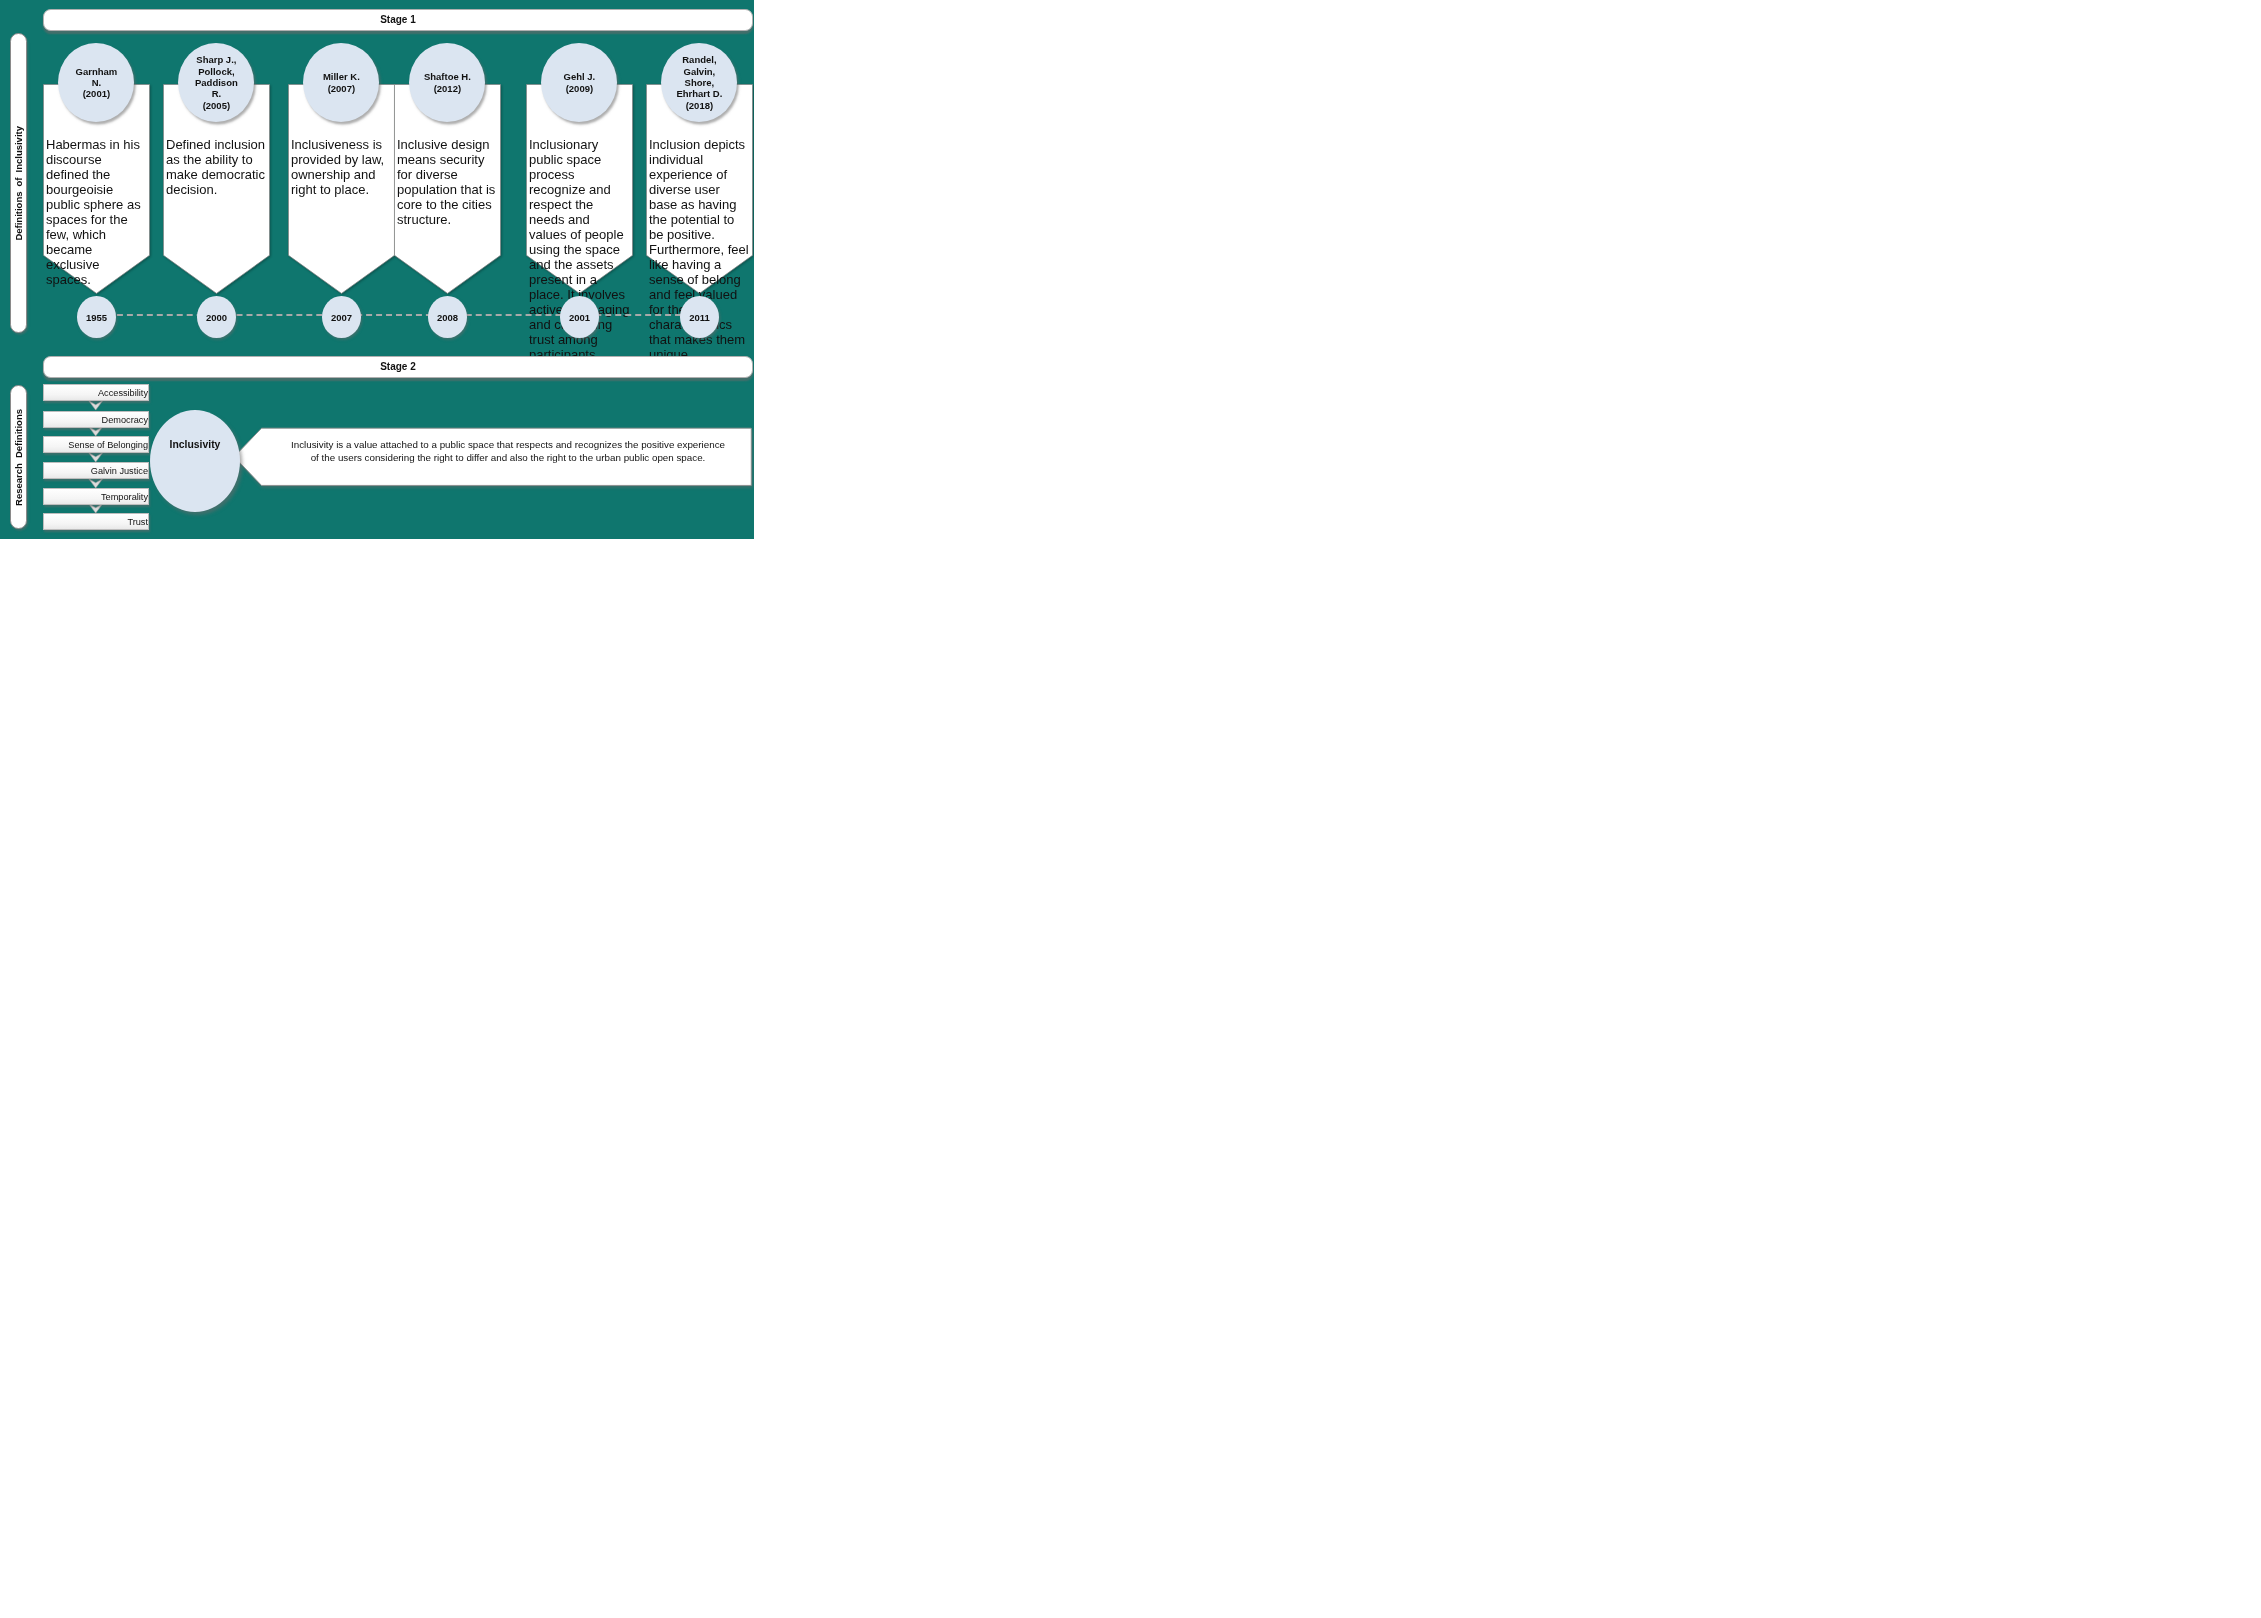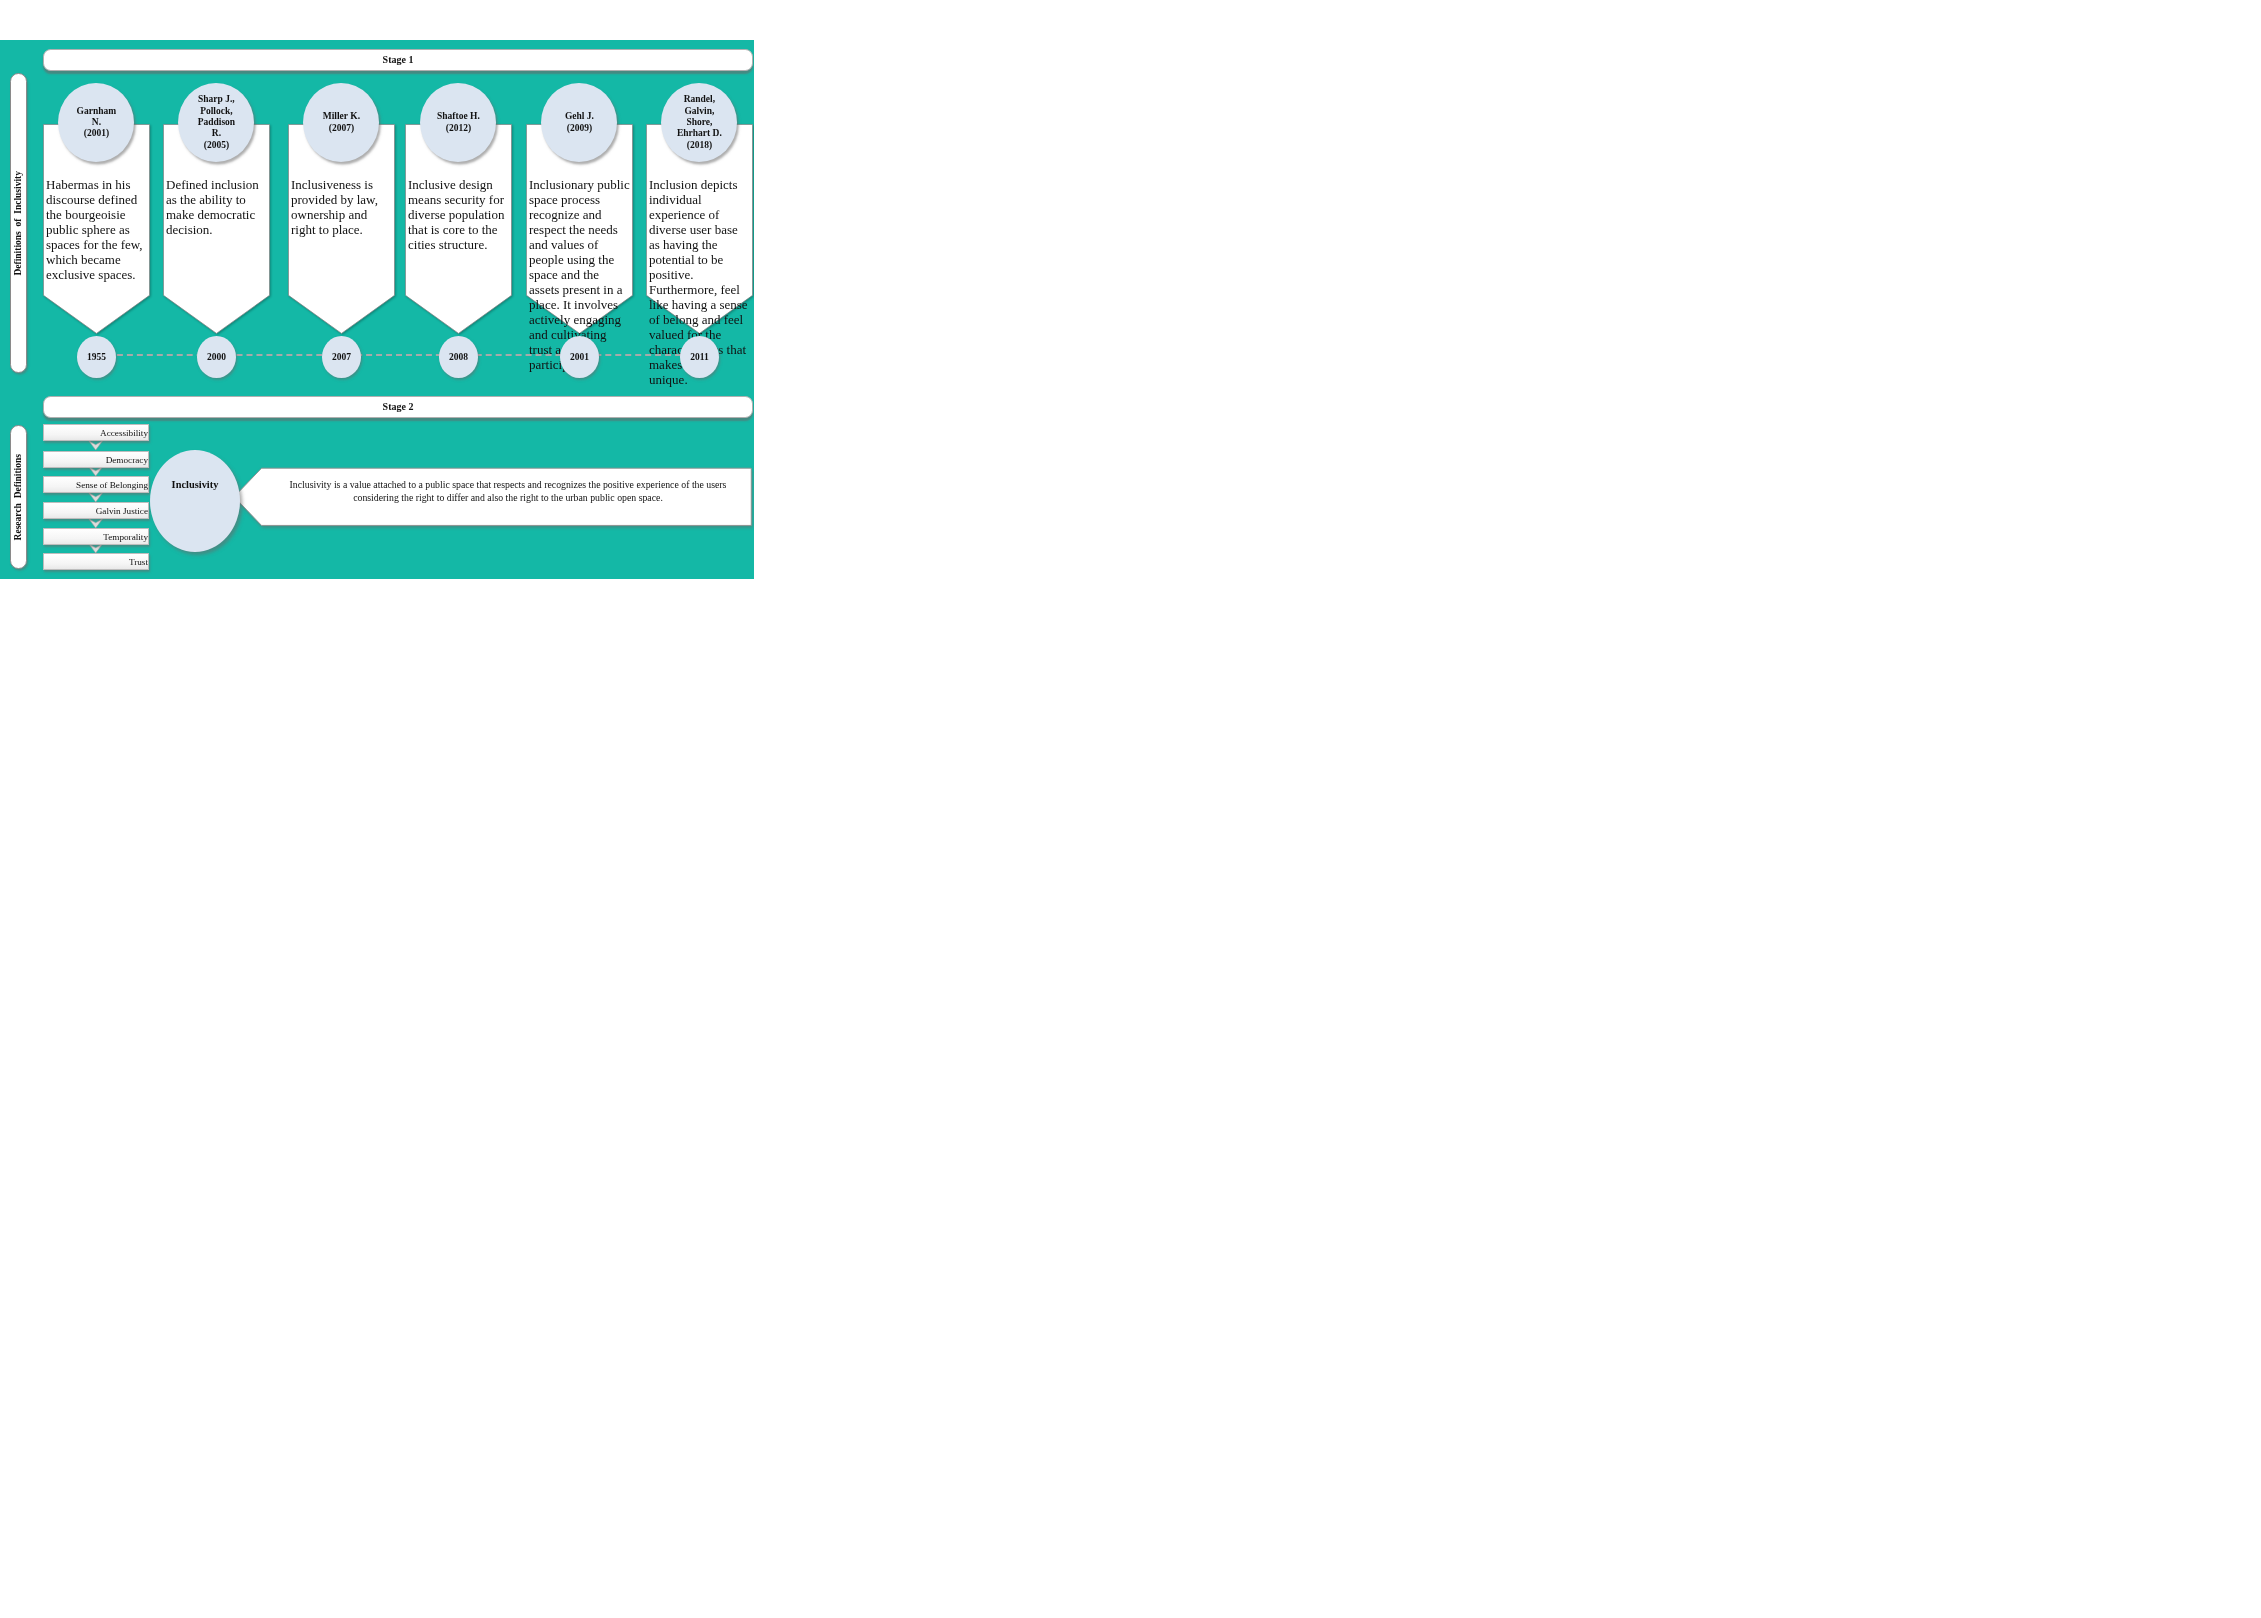--- a/index.html
+++ b/index.html
@@ -1,19 +1,19 @@
 <!DOCTYPE html>
 <html style="--node: #dbe5f1; --outline: #7f7f7f;font-size:9.5px"><head>
 <meta charset="utf-8">
 <style>
   :root { --node:#dbe5f1; --outline:#7f7f7f; }
   html,body { margin:0; padding:0; background:#ffffff; }
   #page {
     position:relative; width:754px; height:539px; overflow:hidden;
-    font-family:Liberation Serif, serif; color:#111; background:#14b8a6;margin-top:40px;
+    font-family:Liberation Sans, sans-serif; color:#111; background:#0f766e;
   }
 
   
   .stagebar {
     position:absolute; left:43px; width:708px; height:19.6px;
     background:#ffffff; border:0.6px solid #b0b0b0; border-radius:7.7px;
     box-shadow:0 2.4px 1.8px rgba(105,105,105,0.6);
     display:flex; align-items:center; justify-content:center;
     font-weight:bold; font-size:10px;
   }
@@ -147,21 +147,21 @@
     <div class="bubble">
         <span>Miller K.
 (2007)</span>
       </div>
     <div class="def">Inclusiveness is provided by law, ownership and right to place.</div>
     <div class="yearc">
         <span>2007</span>
       </div>
   </div>
 
-  <div class="col" style="left:405px">
+  <div class="col" style="left:394px">
     <svg class="pent" viewBox="0 0 180 353" preserveAspectRatio="none">
         <polygon points="0.75,0.75 179.25,0.75 179.25,288 90,352 0.75,288"></polygon>
       </svg>
     <div class="bubble">
         <span>Shaftoe H.
 (2012)</span>
       </div>
     <div class="def">Inclusive design means security for diverse population that is core to the cities structure.</div>
     <div class="yearc">
         <span>2008</span>

